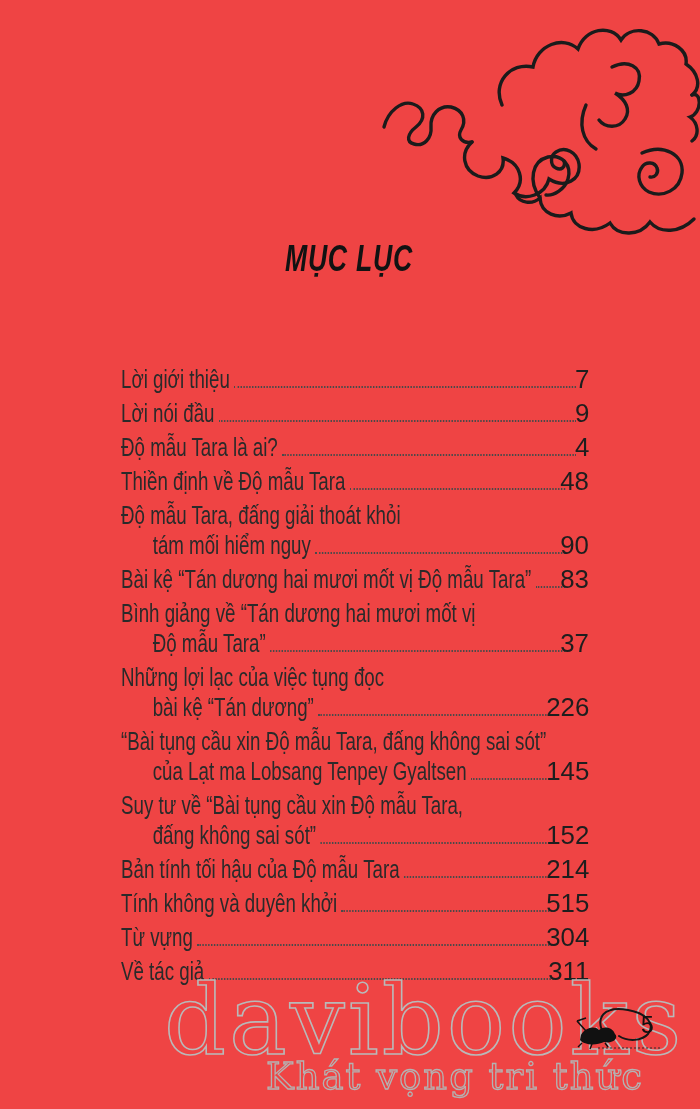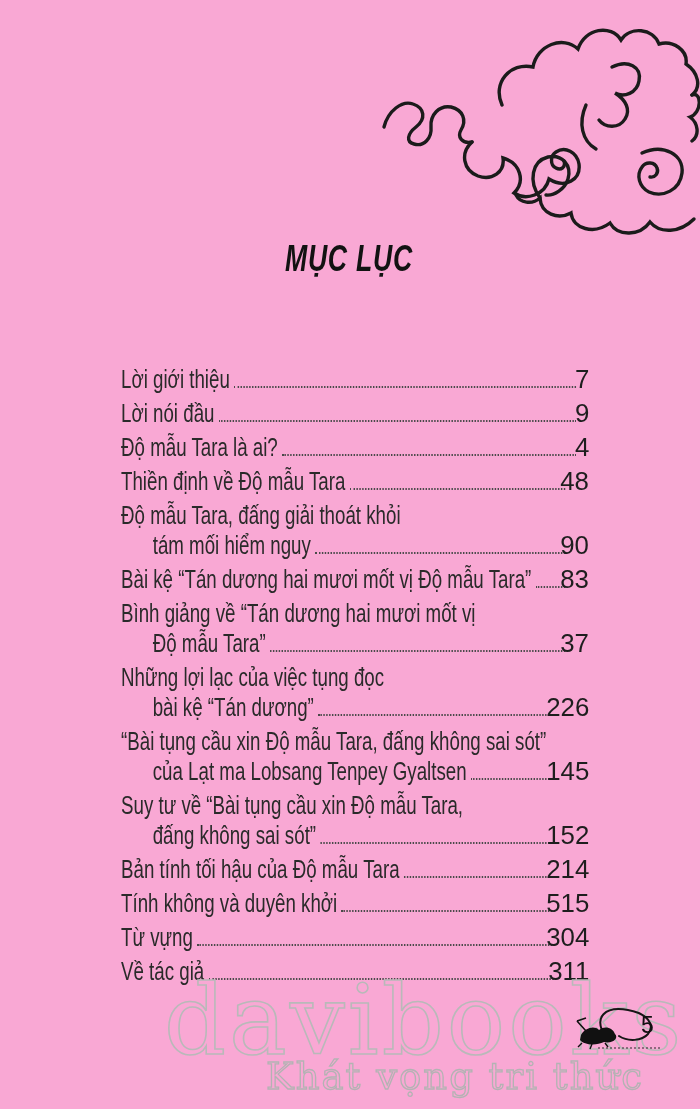--- a/index.html
+++ b/index.html
@@ -4,21 +4,21 @@
 <style>
   html, body {
     margin: 0;
     padding: 0;
     background: #ffffff;
   }
   .page {
     position: relative;
     width: 700px;
     height: 1109px;
-    background: #f9a8d4;
+    background: #ef4444;
     overflow: hidden;
     font-family: "Liberation Sans", sans-serif;
     color: #232323;
   }
 
   
   .cloud {
     position: absolute;
     top: 5px;
     right: -2px;

